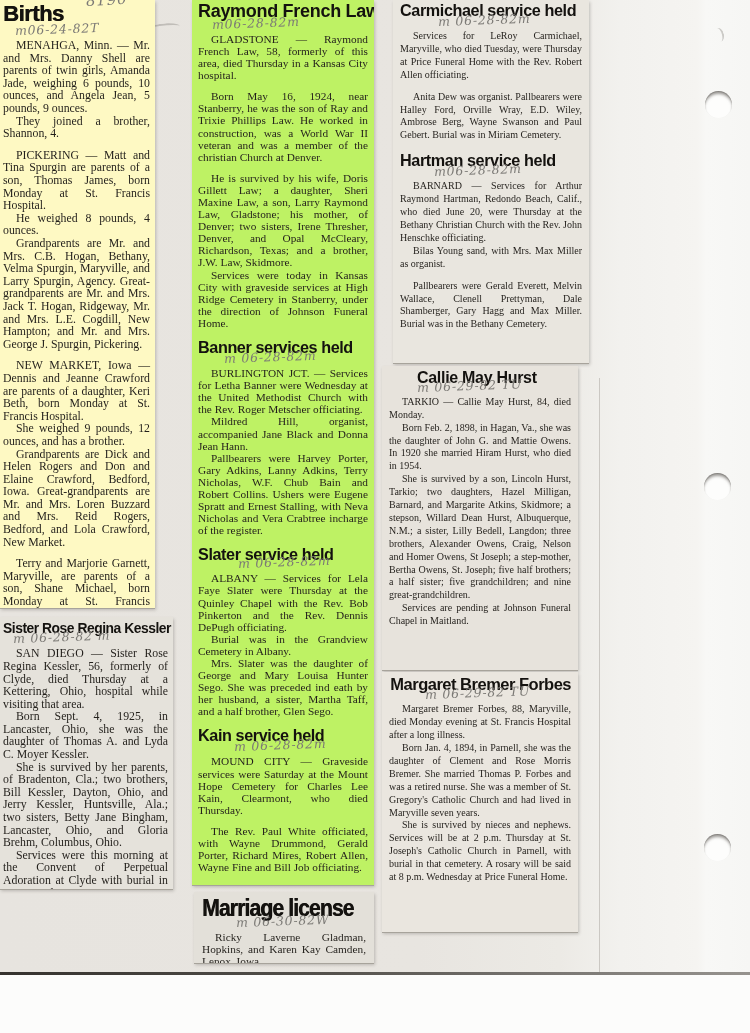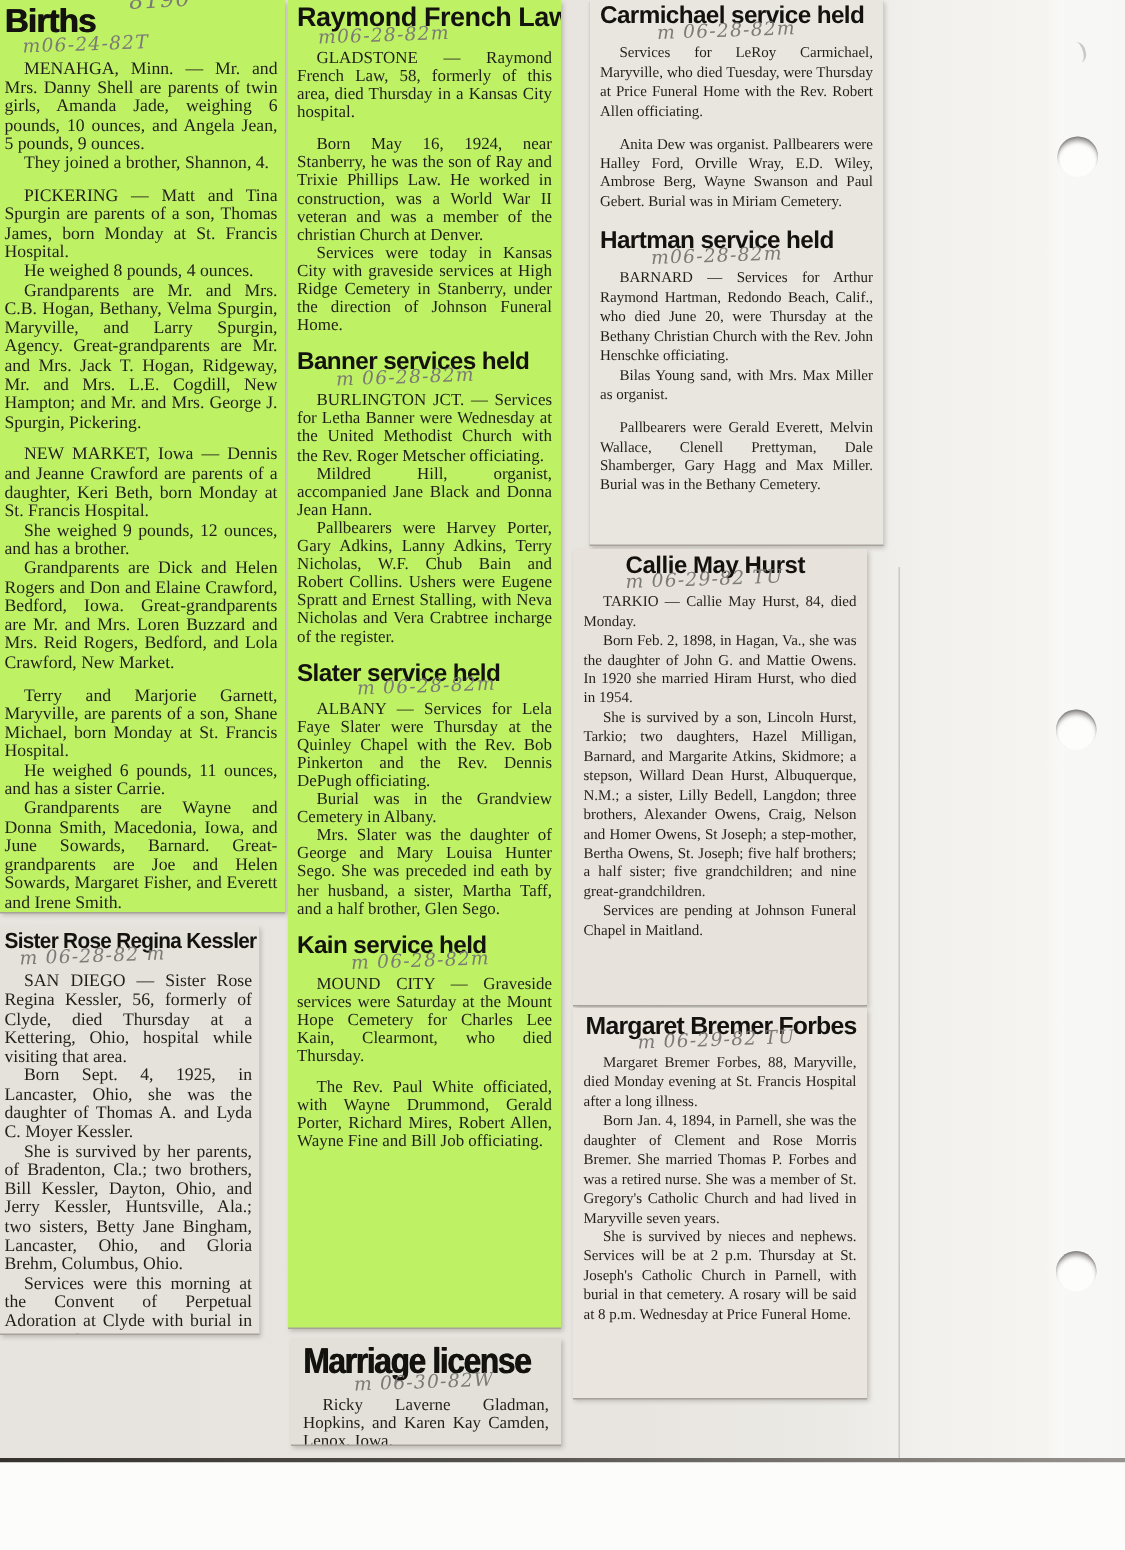--- a/index.html
+++ b/index.html
@@ -27,21 +27,21 @@
 
   
   .scribble{position:absolute;border-top:2px solid rgba(120,117,112,.35);
     border-radius:60%;width:26px;height:8px;transform:rotate(-8deg);}
   #scrib-1{left:140px;top:24px;width:40px;}
   #scrib-2{left:712px;top:30px;width:14px;transform:rotate(75deg);}
 
   
   .clipping{position:absolute;overflow:hidden;color:#221f1b;
     box-shadow:0 1px 0 #a7a39b, 1px 2px 3px rgba(70,65,58,.28);}
-  #clip-births   {left:0;   top:0;   width:190px;height:608px;background:#bef264;padding:2px 5px 0 3px;box-sizing:border-box;}
+  #clip-births   {left:0;   top:0;   width:155px;height:608px;background:#fef9c3;padding:2px 5px 0 3px;box-sizing:border-box;}
   #clip-kessler  {left:0;   top:617px;width:173px;height:272px;background:#e5e2db;padding:4px 5px 0 3px;box-sizing:border-box;}
   #clip-mid      {left:192px;top:0;  width:182px;height:885px;background:#bef264;padding:2px 6px 0 6px;box-sizing:border-box;}
   #clip-marriage {left:194px;top:892px;width:180px;height:71px;background:#e3e0d9;padding:3px 8px 0 8px;box-sizing:border-box;}
   #clip-carm     {left:382px;top:0;  width:196px;height:363px;background:#e9e6df;padding:2px 7px 0 7px;box-sizing:border-box;margin-left:11px;}
   #clip-hurst    {left:382px;top:366px;width:196px;height:304px;background:#e7e3dc;padding:4px 7px 0 7px;box-sizing:border-box;}
   #clip-forbes   {left:382px;top:672px;width:196px;height:260px;background:#eae6df;padding:4px 7px 0 7px;box-sizing:border-box;}
 
   
   .title{font-family:"Liberation Sans",sans-serif;font-weight:bold;color:#14120f;
     margin:0;line-height:1.05;white-space:nowrap;}
@@ -114,20 +114,21 @@
       </div>
   </article>
 
   <article class="clipping col-m" id="clip-mid">
     <section>
       <h2 class="title title-lg">Raymond French Law</h2>
       <div class="hand" style="margin-left:14px;margin-top:-2px;">m06-28-82m</div>
       <div class="body">
           <p class="para">GLADSTONE — Raymond French Law, 58, formerly of this area, died Thursday in a Kansas City hospital.</p>
           <p class="para gap">Born May 16, 1924, near Stanberry, he was the son of Ray and Trixie Phillips Law. He worked in construction, was a World War II veteran and was a member of the christian Church at Denver.</p>
+          <p class="para gap">He is survived by his wife, Doris Gillett Law; a daughter, Sheri Maxine Law, a son, Larry Raymond Law, Gladstone; his mother, of Denver; two sisters, Irene Thresher, Denver, and Opal McCleary, Richardson, Texas; and a brother, J.W. Law, Skidmore.</p>
           <p class="para">Services were today in Kansas City with graveside services at High Ridge Cemetery in Stanberry, under the direction of Johnson Funeral Home.</p>
         </div>
     </section>
     <section class="sect">
       <h2 class="title title-md">Banner services held</h2>
       <div class="hand" style="margin-left:26px;margin-top:-3px;">m 06-28-82m</div>
       <div class="body">
           <p class="para">BURLINGTON JCT. — Services for Letha Banner were Wednesday at the United Methodist Church with the Rev. Roger Metscher officiating.</p>
           <p class="para">Mildred Hill, organist, accompanied Jane Black and Donna Jean Hann.</p>
           <p class="para">Pallbearers were Harvey Porter, Gary Adkins, Lanny Adkins, Terry Nicholas, W.F. Chub Bain and Robert Collins. Ushers were Eugene Spratt and Ernest Stalling, with Neva Nicholas and Vera Crabtree incharge of the register.</p>

